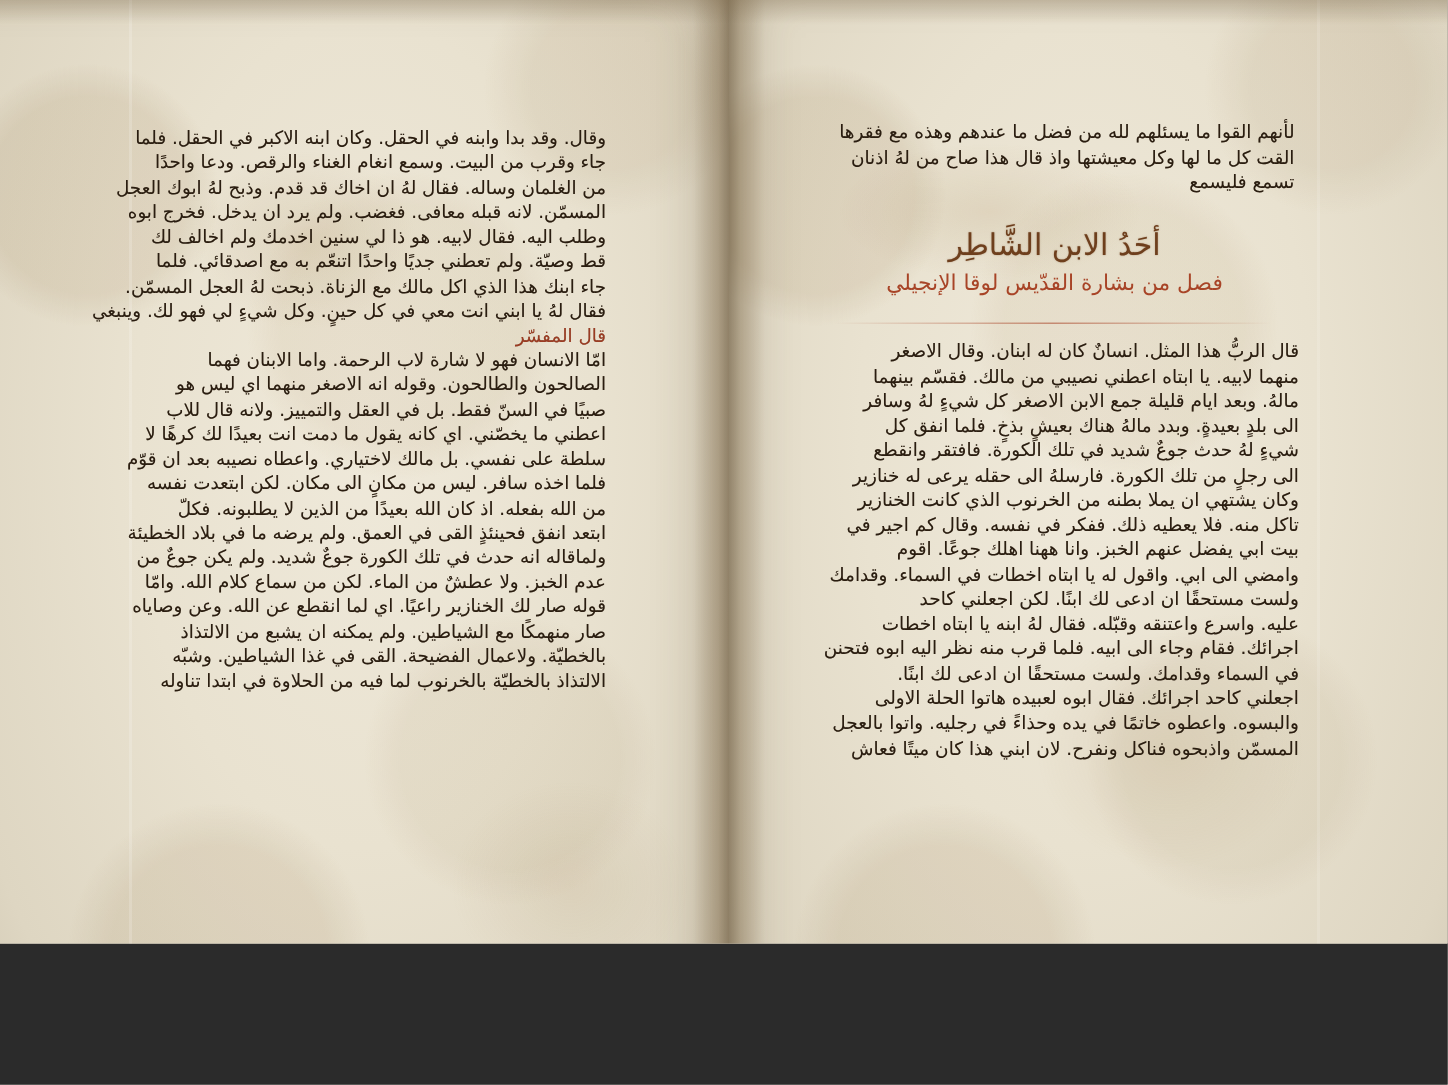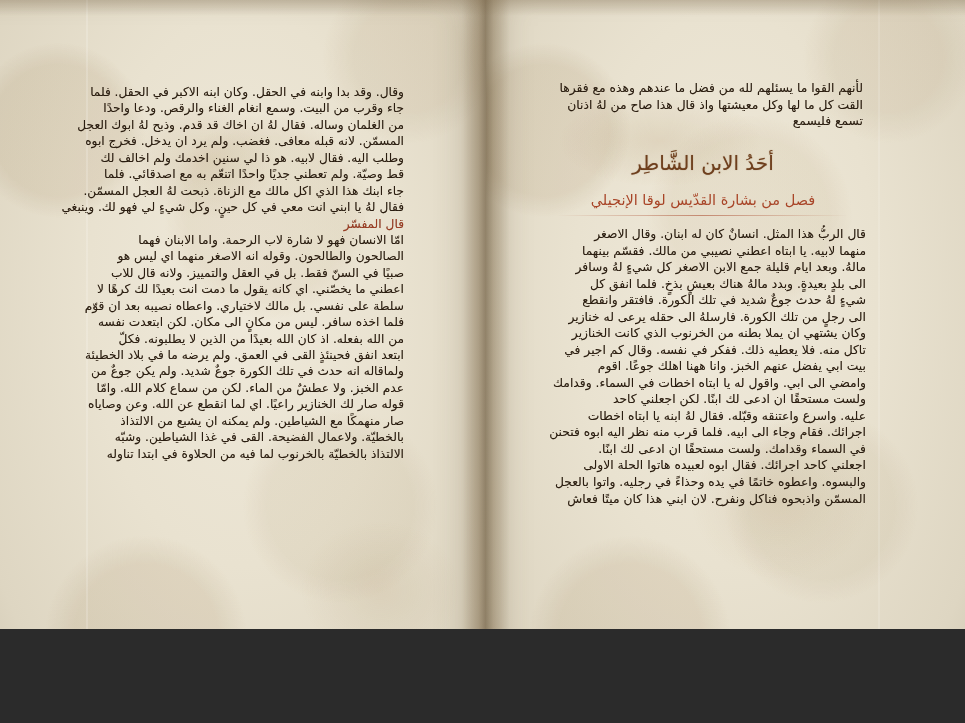--- a/index.html
+++ b/index.html
@@ -154,21 +154,21 @@
   .heading-main {
     display: block;
     font-size: 20px;
     line-height: 1.15;
     color: #6e3f1d;
     letter-spacing: 0.5px;
     text-shadow: 0 0 1px rgba(110,63,29,0.5);
   }
   .heading-sub {
     display: block;
-    margin-top: 17px;
+    margin-top: 6px;
     font-size: 14.5px;
     line-height: 1.15;
     color: #a84427;
   }
 
   
   .heading-rule {
     position: absolute;
     left: 556px;
     top: 215px;

